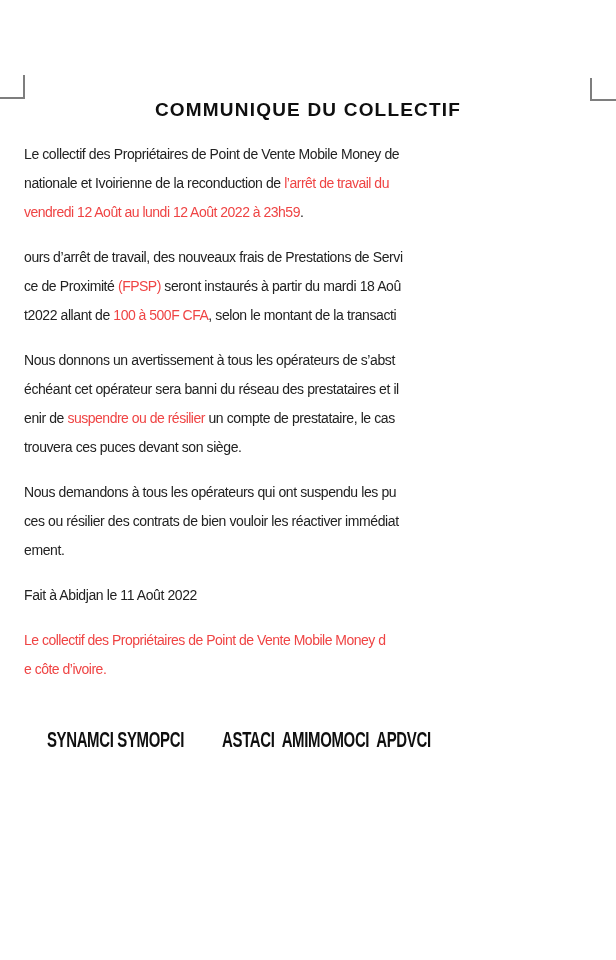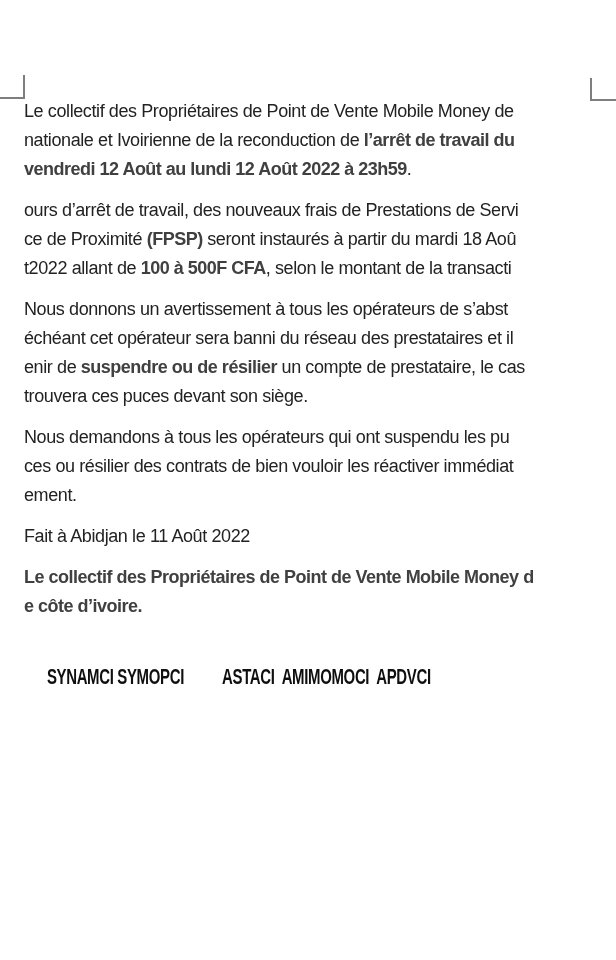--- a/index.html
+++ b/index.html
@@ -41,34 +41,34 @@
     margin: 0 0 17px -24px;
     width: 616px;
     font-size: 19px;
     line-height: 26px;
     font-weight: bold;
     letter-spacing: 1.2px;
     text-align: center;
     color: #0f0f0f;
   }
   .para {
-    margin: 0 0 12px 0;
-    font-size: 18px;
+    margin: 16px 0 12px 0;
+    font-size: 14px;
     line-height: 29px;
     letter-spacing: -0.4px;
     color: #222222;
     font-weight: normal;
   }
   .line {
     display: block;
     white-space: pre;
   }
   .run.b, strong.run {
-    font-weight: bold;
-    color: #404040;
+    font-weight: normal;
+    color: #ef4444;
     letter-spacing: -0.5px;
   }
   .orgs-row {
     margin-top: 0;
     font-size: 22px;
     line-height: 29px;
     font-weight: bold;
     color: #0f0f0f;
     letter-spacing: -0.5px;
     white-space: pre;
@@ -81,20 +81,21 @@
   }
 </style>
 </head>
 <body>
 
 <div class="page">
   <div class="crop-mark crop-left"></div>
   <div class="crop-mark crop-right"></div>
 
   <div class="content">
+    <h1 class="title">COMMUNIQUE DU COLLECTIF</h1>
 
     <div>
         <p class="para">
           <span class="line"><span class="run">Le collectif des Propriétaires de Point de Vente Mobile Money de</span></span>
           <span class="line"><span class="run">nationale et Ivoirienne de la reconduction de </span><strong class="run b">l’arrêt de travail du</strong></span>
           <span class="line"><strong class="run b">vendredi 12 Août au lundi 12 Août 2022 à 23h59</strong><span class="run">.</span></span>
         </p>
         <p class="para">
           <span class="line"><span class="run">ours d’arrêt de travail, des nouveaux frais de Prestations de Servi</span></span>
           <span class="line"><span class="run">ce de Proximité </span><strong class="run b">(FPSP)</strong><span class="run"> seront instaurés à partir du mardi 18 Aoû</span></span>

